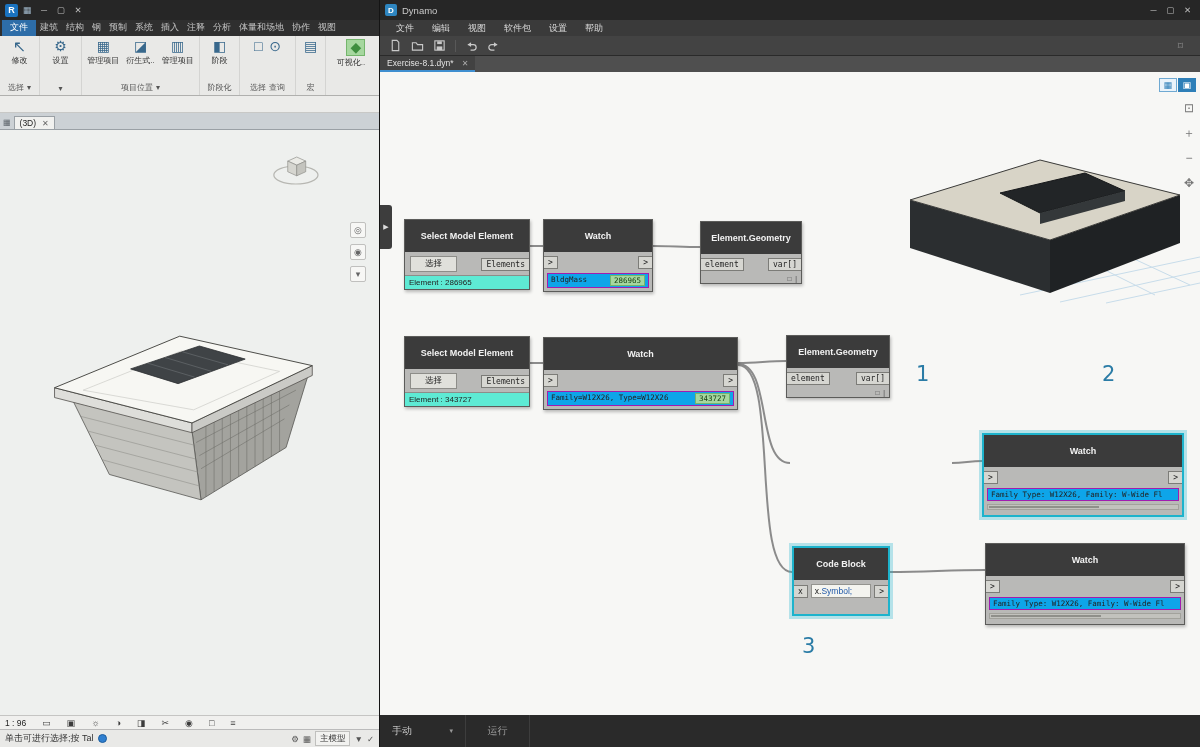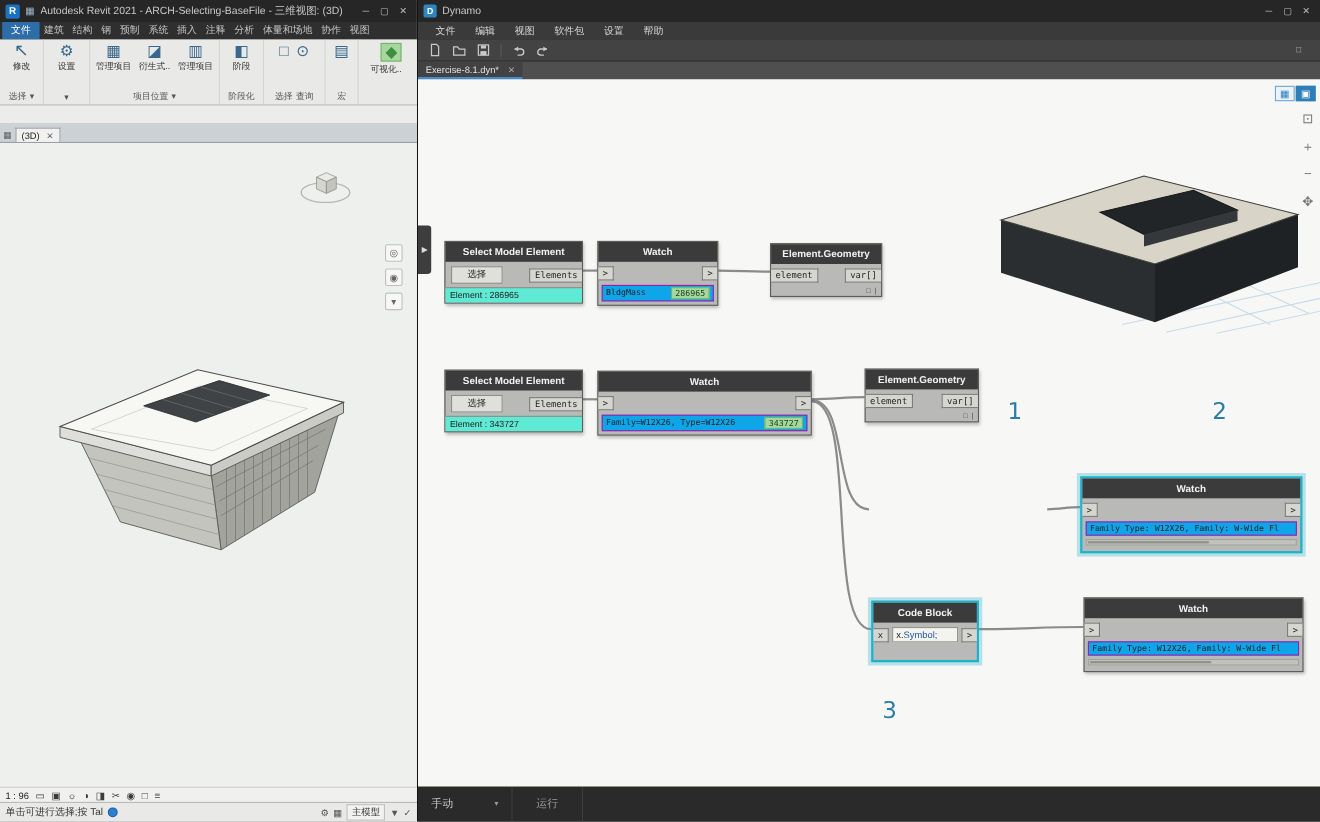--- a/index.html
+++ b/index.html
@@ -26,21 +26,21 @@
   .ricon.green{color:#3f8e3f}
   .plabel{font-size:8px;color:#555;margin-top:auto;padding:1px 0 2px;display:flex;gap:3px;align-items:center;white-space:nowrap}
   .optionsbar{height:17px;background:#ececea;border-bottom:1px solid #c8c8c6;flex:0 0 17px}
   .viewtabs{height:17px;background:#ccd1d5;border-bottom:1px solid #9aa0a5;display:flex;align-items:flex-end;padding-left:3px;gap:3px;flex:0 0 17px}
   .vtabicon{font-size:8px;color:#5a6168;padding-bottom:2px}
   .vtab{background:#f1f1ef;border:1px solid #9aa0a5;border-bottom:none;font-size:8.5px;color:#222;padding:1px 5px;display:flex;gap:6px;align-items:center}
   .vtab .x{color:#666;font-size:8px}
   .viewport{position:relative;flex:1;background:#eef0ee;overflow:hidden}
   .navbar{position:absolute;right:13px;top:92px;display:flex;flex-direction:column;gap:6px}
   .navbtn{width:16px;height:16px;background:#f7f7f5;border:1px solid #c0c0be;border-radius:2px;color:#666;font-size:9px;display:flex;align-items:center;justify-content:center}
-  .viewctl{height:14px;background:#f0f0ee;border-top:1px solid #c5c5c3;display:flex;align-items:center;gap:6px;padding:0 5px;flex:0 0 14px}
+  .viewctl{height:14px;background:#f0f0ee;border-top:1px solid #c5c5c3;display:flex;align-items:center;gap:16px;padding:0 5px;flex:0 0 14px}
   .viewctl .scale{font-size:8.5px;color:#222;white-space:nowrap}
   .vcicon{font-size:9px;color:#3c3c3c}
   .statusbar{height:18px;background:#e9e9e7;border-top:1px solid #bbb;display:flex;align-items:center;gap:4px;padding:0 5px;font-size:9px;color:#333;flex:0 0 18px}
   .orb{width:9px;height:9px;border-radius:50%;background:#2f7fd0;border:1px solid #1c5d9e;flex:0 0 9px}
   .sbicon{font-size:8.5px;color:#555}
   .sbmodel{font-size:8.5px;color:#333;border:1px solid #c0c0be;background:#f2f2f0;padding:0 4px;line-height:13px}
   .spacer{flex:1}
 
   
   #dynamo{position:absolute;left:380px;top:0;width:820px;height:747px;background:#2b2b2b;display:flex;flex-direction:column}
@@ -56,21 +56,21 @@
   .canvas{position:relative;flex:1;background:#f7f7f5;overflow:hidden}
   .dynbottom{height:32px;background:#2a2a2a;display:flex;align-items:stretch;flex:0 0 32px}
   .runmode{width:86px;color:#c8c8c8;font-size:10px;display:flex;align-items:center;justify-content:space-between;padding:0 12px;border-right:1px solid #3d3d3d}
   .runmode .c{font-size:7px;color:#9a9a9a}
   .runbtn{width:64px;color:#9a9a9a;font-size:10px;display:flex;align-items:center;justify-content:center;border-right:1px solid #3d3d3d}
 
   
   .wires{position:absolute;left:0;top:0;z-index:1}
   .wire{fill:none;stroke:#858585;stroke-width:2;opacity:.95}
   .node{position:absolute;z-index:2;background:#b9b9b7;border:1px solid #5c5c5a;box-shadow:1px 2px 3px rgba(0,0,0,.25);font-size:9px}
-  .node .hd{height:18px;background:#3b3b3b;color:#f2f2f2;font-weight:bold;font-size:9px;display:flex;align-items:center;justify-content:center;white-space:nowrap;overflow:hidden}
+  .node .hd{height:32px;background:#3b3b3b;color:#f2f2f2;font-weight:bold;font-size:9px;display:flex;align-items:center;justify-content:center;white-space:nowrap;overflow:hidden}
   .prow{display:flex;justify-content:space-between;align-items:center;padding:4px 0 3px;position:relative}
   .prow.pads{padding-bottom:12px}
   .port{font-family:"DejaVu Sans Mono",monospace;font-size:8px;background:#d6d6d1;border:1px solid #7c7c78;color:#1e1e1e;padding:1px 4px;white-space:nowrap}
   .port.in{border-left:0}
   .port.out{border-right:0}
   .sel-btn{margin-left:5px;background:#e0e0db;border:1px solid #8d8d89;font-size:8.5px;padding:1px 14px;color:#222;font-family:"Liberation Sans",sans-serif}
   .nfoot{background:#5eead4;border-top:1px solid #8d8d89;font-family:Liberation Sans, sans-serif;font-size:8px;color:#222;padding:2px 4px;white-space:nowrap;overflow:hidden}
   .vrow{margin:1px 3px 3px;background:#0ea5e9;border:1px solid #a21caf;display:flex;align-items:flex-start;font-family:"DejaVu Sans Mono",monospace;font-size:7.5px;color:#222;padding:1px 3px;white-space:nowrap;overflow:hidden}
   .green{margin-left:auto;background:#a6d79f;border:1px solid #74b56c;padding:0 3px;color:#143d10}
   .scrollbar{height:6px;margin:0 3px 5px;background:#c2c2bd;border:1px solid #a2a29c;position:relative}
@@ -92,21 +92,20 @@
 </style>
 </head>
 <body>
 
 <div id="root">
 
   <section id="revit">
     <div class="titlebar">
       <span class="applogo">R</span>
       <span class="qat">▦</span>
-      <span class="tbtitle">Autodesk Revit 2021 - ARCH-Selecting-BaseFile - 三维视图: (3D)</span>
       <span class="winctl">
         <span>─</span>
         <span>▢</span>
         <span>✕</span>
       </span>
     </div>
 
     <div class="ribbontabs">
       <span class="filetab">文件</span>
       <span class="rtab">建筑</span>

